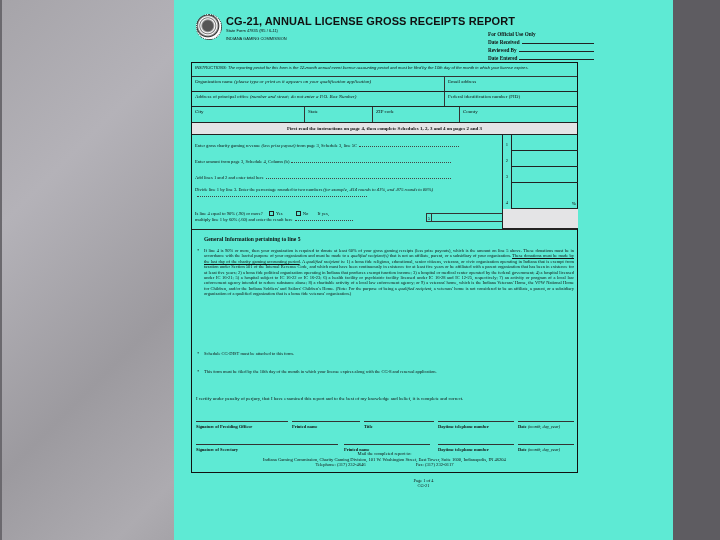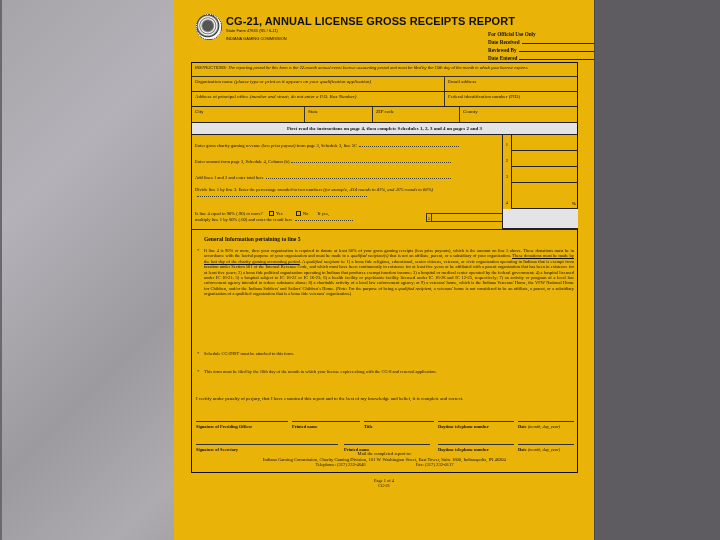--- a/index.html
+++ b/index.html
@@ -12,22 +12,22 @@
     }
     .right-panel {
       position: absolute; left: 594px; top: 0; width: 126px; height: 540px;
       background: #5e5c61;
       border-left: 1px solid #4a484c;
     }
     .left-edge {
       position: absolute; left: 0; top: 0; width: 2px; height: 540px; background: #6b696e;
     }
     .page {
-      position: absolute; left: 174px; top: 0; width: 420px; height: 540px;
-      background: #eab308;
+      position: absolute; left: 174px; top: 0; width: 499px; height: 540px;
+      background: #5eead4;
       text-decoration: underline;
     }
     
     .seal {
       position: absolute; left: 22px; top: 14px; width: 26px; height: 26px;
       border-radius: 50%;
       background: radial-gradient(circle at 45% 45%, #555 0 5px, #999 6px, #fff 7px, #777 8px, #fff 9px, #333 11px, #fff 12px);
       border: 1px dotted #333;
     }
     .form-title {

